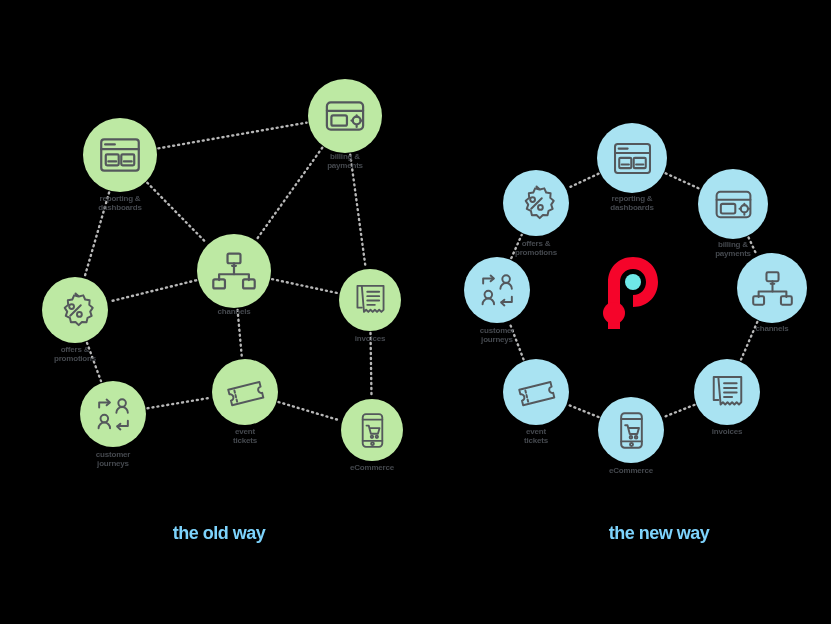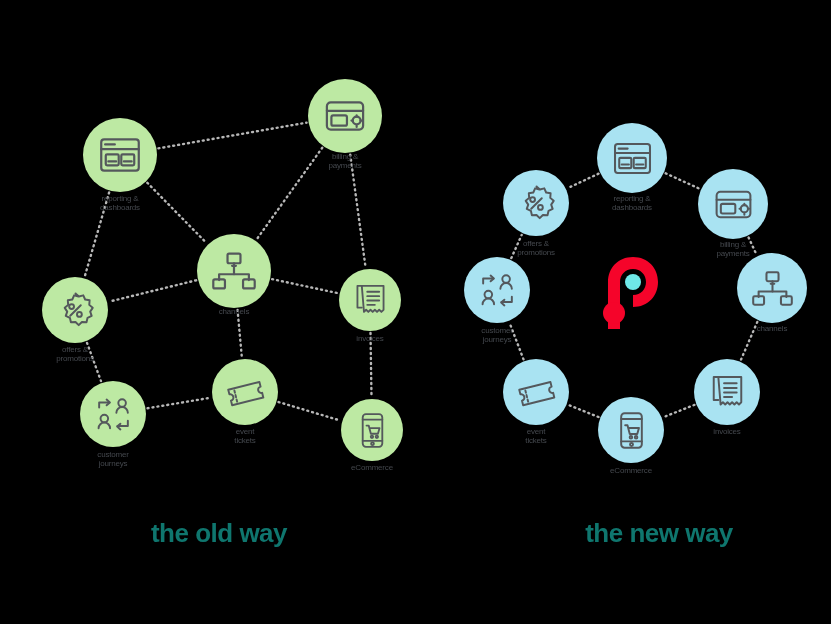--- a/index.html
+++ b/index.html
@@ -32,35 +32,35 @@
   .node.green { background: #bde9a3; }
   .node.blue  { background: #a9e3f2; }
   .node svg { display: block; }
   .node svg * { stroke: #54585c; }
 
   .nodelabel {
     position: absolute;
     transform: translate(-50%, 0);
     text-align: center;
     color: #4b4f55;
-    font-weight: normal;
+    font-weight: bold;
     font-size: 8px;
     line-height: 9px;
     letter-spacing: -0.2px;
     white-space: pre-line;
     filter: blur(0.35px);
     opacity: 0.92;
   }
 
   .heading {
     position: absolute;
     transform: translate(-50%, -50%);
-    color: #0f766e;
+    color: #7dd3fc;
     font-weight: bold;
-    font-size: 26px;
+    font-size: 18px;
     letter-spacing: -0.5px;
     white-space: nowrap;
     filter: blur(0.4px);
   }
 
   #center-logo {
     position: absolute;
     transform: translate(-50%, -50%);
   }
 </style>

